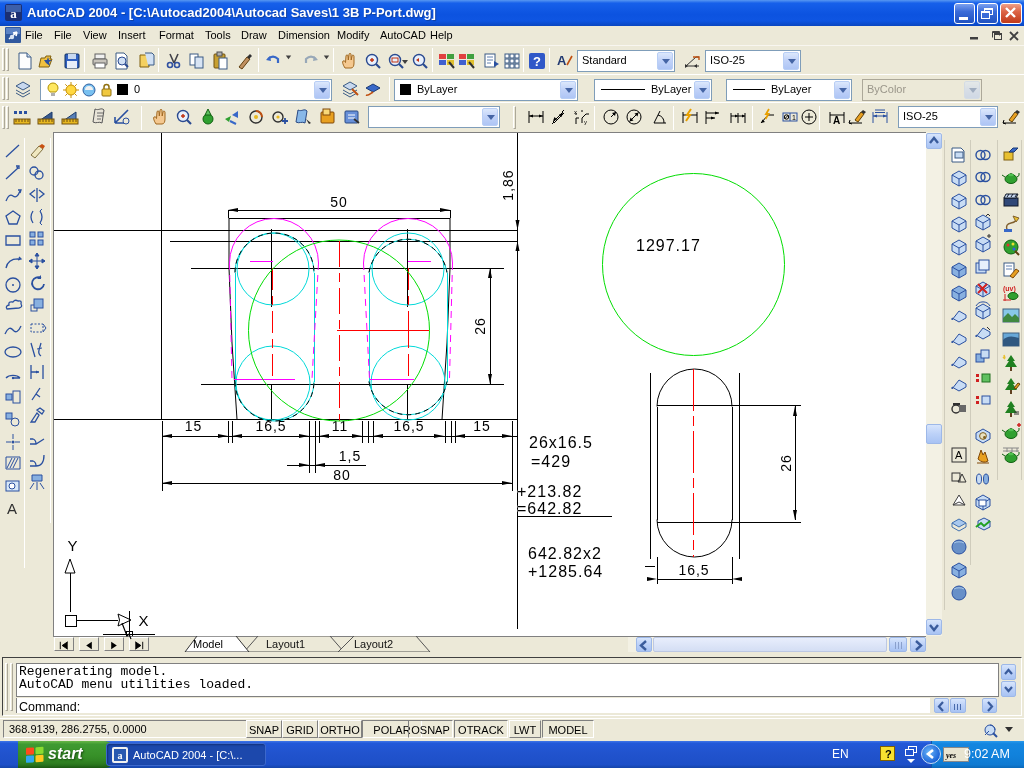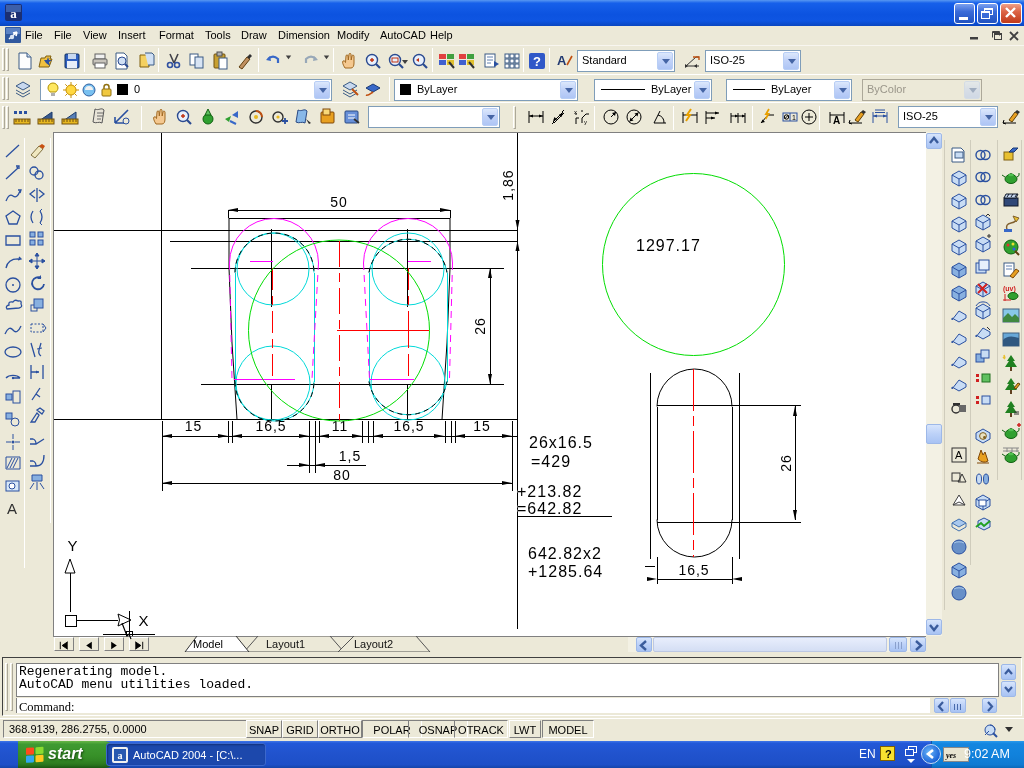--- a/index.html
+++ b/index.html
@@ -15,20 +15,21 @@
 .sunken{border-top:1px solid #808080;border-left:1px solid #808080;border-right:1px solid #fff;border-bottom:1px solid #fff}
 .sbtn{position:absolute;background:linear-gradient(180deg,#d7e5fc,#bcd1f8 50%,#a8c3f3);border:1px solid #9db8e8;border-radius:2px}
 </style></head><body>
 
 <div class="abs" style="left:0;top:0;width:1024px;height:26px;background:linear-gradient(180deg,#5898f2 0%,#1660ea 12%,#0c53e0 55%,#0e55e2 80%,#0a46c0 100%)">
 <svg class="abs" style="left:5px;top:4px" width="17" height="17">
       <rect x="0" y="0" width="17" height="17" rx="2" fill="#1b2f73"></rect>
       <rect x="1" y="1" width="15" height="7" fill="#3d5fa8"></rect>
       <text x="8.5" y="13.5" font-size="13" font-weight="bold" fill="#fff" text-anchor="middle" font-family="Liberation Serif">a</text>
     </svg>
+<span class="abs" style="left:27px;top:5px;color:#fff;font-weight:bold;font-size:13px;text-shadow:1px 1px 1px #1040a0">AutoCAD 2004 - [C:\Autocad2004\Autocad Saves\1 3B P-Port.dwg]</span>
 <div class="abs" style="left:954px;top:3px;width:21px;height:21px;border-radius:3px;background:linear-gradient(180deg,#7ba0ef,#3a6bd8 40%,#2152c0);border:1px solid #fff">
       <div class="abs" style="left:4px;top:13px;width:9px;height:3px;background:#fff"></div>
     </div>
 <div class="abs" style="left:977px;top:3px;width:21px;height:21px;border-radius:3px;background:linear-gradient(180deg,#7ba0ef,#3a6bd8 40%,#2152c0);border:1px solid #fff">
       <div class="abs" style="left:6px;top:4px;width:9px;height:7px;border:1px solid #fff;border-top:2px solid #fff"></div>
       <div class="abs" style="left:3px;top:7px;width:9px;height:8px;border:1px solid #fff;border-top:2px solid #fff;background:#3a6bd8"></div>
     </div>
 <div class="abs" style="left:1000px;top:3px;width:22px;height:21px;border-radius:3px;background:linear-gradient(180deg,#f0a088,#dd6547 40%,#c03a1a);border:1px solid #fff">
 <svg width="20" height="19">
         <path d="M5 4 L14 13 M14 4 L5 13" stroke="#fff" stroke-width="2.4"></path>
@@ -957,21 +958,21 @@
 <div class="sbtn" style="left:910px;top:637px;width:16px;height:15px"><svg width="14" height="13">
       <path d="M5 2 l5 4.5 l-5 4.5" stroke="#3a5c9c" stroke-width="2.4" fill="none"></path>
     </svg></div>
 <div class="abs" style="left:0;top:652px;width:1024px;height:66px;background:#ece9d8"></div>
 <div class="abs" style="left:2px;top:657px;width:1020px;height:59px;border:1px solid #404040;border-right-color:#fff;border-bottom-color:#fff"></div>
 <div class="grip" style="left:5px;top:663px;height:48px"></div>
 <div class="grip" style="left:10px;top:663px;height:48px"></div>
 <div class="abs" style="left:16px;top:663px;width:983px;height:34px;background:#fff;border:1px solid #808080"></div>
 <div class="abs" style="left:16px;top:698px;width:914px;height:15px;background:#fff;border-left:1px solid #808080"></div>
 <div class="abs" style="left:19px;top:665px;font-family:'Liberation Mono',monospace;font-size:13px;line-height:13px;color:#000">Regenerating model.<br>AutoCAD menu utilities loaded.</div>
-<div class="abs" style="left:19px;top:700px;font-family:Liberation Serif, serif;font-size:12.5px;color:#000">Command:</div>
+<div class="abs" style="left:19px;top:700px;font-family:Liberation Sans, sans-serif;font-size:12.5px;color:#000">Command:</div>
 <div class="sbtn" style="left:1001px;top:664px;width:15px;height:16px"><svg width="13" height="14">
       <path d="M3 9 l3.5-4 l3.5 4" stroke="#3a5c9c" stroke-width="2.2" fill="none"></path>
     </svg></div>
 <div class="sbtn" style="left:1001px;top:681px;width:15px;height:16px"><svg width="13" height="14">
       <path d="M3 5 l3.5 4 l3.5-4" stroke="#3a5c9c" stroke-width="2.2" fill="none"></path>
     </svg></div>
 <div class="sbtn" style="left:934px;top:698px;width:15px;height:15px"><svg width="13" height="13">
       <path d="M8 2 l-4 4.5 l4 4.5" stroke="#3a5c9c" stroke-width="2.2" fill="none"></path>
     </svg></div>
 <div class="sbtn" style="left:950px;top:698px;width:16px;height:15px"><svg width="14" height="13">
@@ -983,21 +984,21 @@
       <path d="M5 2 l4 4.5 l-4 4.5" stroke="#3a5c9c" stroke-width="2.2" fill="none"></path>
     </svg></div>
 <div class="abs" style="left:0;top:718px;width:1024px;height:23px;background:#ece9d8;border-top:1px solid #fff"></div>
 <div class="abs sunken" style="left:3px;top:720px;width:244px;height:18px">
     <span class="abs" style="left:5px;top:2px;font-size:11px">368.9139, 286.2755, 0.0000</span>
   </div>
 <div class="tbtn raised" style="left:246px;top:720px;width:36px;height:18px">SNAP</div>
 <div class="tbtn raised" style="left:282px;top:720px;width:36px;height:18px">GRID</div>
 <div class="tbtn raised" style="left:318px;top:720px;width:44px;height:18px">ORTHO</div>
 <div class="tbtn sunken" style="left:362px;top:720px;width:60px;height:18px">POLAR</div>
-<div class="tbtn sunken" style="left:408px;top:720px;width:60px;height:18px">OSNAP</div>
+<div class="tbtn sunken" style="left:408px;top:720px;width:45px;height:18px">OSNAP</div>
 <div class="tbtn sunken" style="left:454px;top:720px;width:54px;height:18px">OTRACK</div>
 <div class="tbtn raised" style="left:509px;top:720px;width:32px;height:18px">LWT</div>
 <div class="tbtn sunken" style="left:542px;top:720px;width:52px;height:18px">MODEL</div>
 <svg class="ico" style="left:982px;top:722px" width="16" height="16">
     <circle cx="8" cy="8" r="5" fill="#c8dcf4" stroke="#2a50a0"></circle>
     <path d="M3 13 l4-4 M8 3 a5 5 0 0 1 5 5" stroke="#2a50a0" fill="none"></path>
     <path d="M11 11 l4 4" stroke="#2a50a0" stroke-width="2"></path>
   </svg>
 <svg class="ico" style="left:1004px;top:726px" width="10" height="8">
     <path d="M1 1 l4 5 l4-5 z" fill="#303030"></path>
@@ -1016,21 +1017,21 @@
   </div>
 <div class="abs" style="left:106px;top:743px;width:160px;height:23px;background:#1c48ac;border:1px solid #3c68cc;border-radius:3px;box-shadow:inset 1px 1px 2px #12307a">
 <svg class="abs" style="left:5px;top:3px" width="16" height="16">
       <rect width="16" height="16" rx="2" fill="#f0f0f0"></rect>
       <rect x="2" y="2" width="12" height="12" fill="#2858b0"></rect>
       <text x="8" y="12" font-size="10" font-weight="bold" fill="#fff" text-anchor="middle" font-family="Liberation Serif">a</text>
     </svg>
 <span class="abs" style="left:26px;top:5px;color:#fff;font-size:11px">AutoCAD 2004 - [C:\...</span>
   </div>
 <div class="abs" style="left:931px;top:741px;width:93px;height:27px;background:linear-gradient(180deg,#2a9aec 0%,#1486e0 10%,#1182dc 50%,#0f7ad2 88%,#0b68b8 100%);border-left:1px solid #0a58a8"></div>
-<span class="abs" style="left:859px;top:747px;color:#fff;font-size:12px">EN</span>
+<span class="abs" style="left:832px;top:747px;color:#fff;font-size:12px">EN</span>
 <div class="abs" style="left:880px;top:746px;width:15px;height:15px;background:#f8e030;border:1px solid #806000">
     <span class="abs" style="left:4px;top:1px;font-size:11px;font-weight:bold">?</span>
   </div>
 <svg class="abs" style="left:903px;top:745px" width="16" height="18">
     <g fill="none" stroke="#fff">
       <rect x="5.5" y="1.5" width="8" height="6"></rect>
       <rect x="2.5" y="4.5" width="8" height="6" fill="#2153cd"></rect>
     </g>
     <path d="M4 14 l4 4 l4-4 z" fill="#fff"></path>
   </svg>

